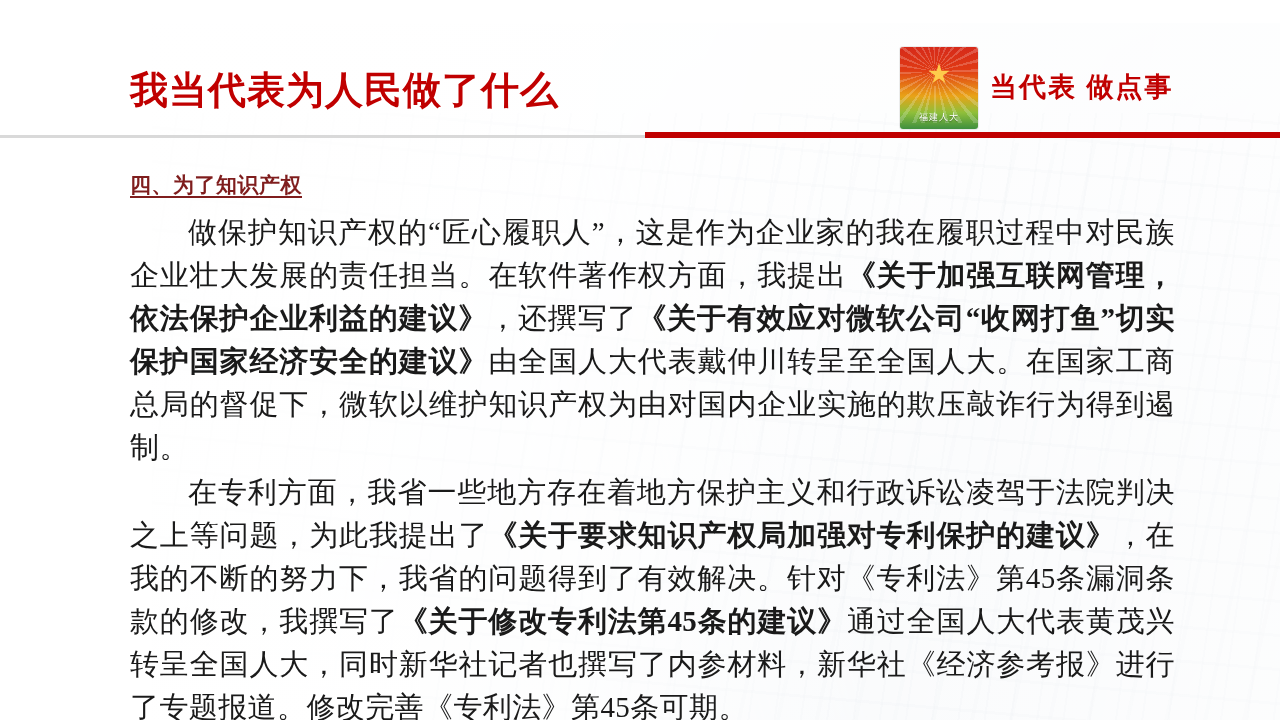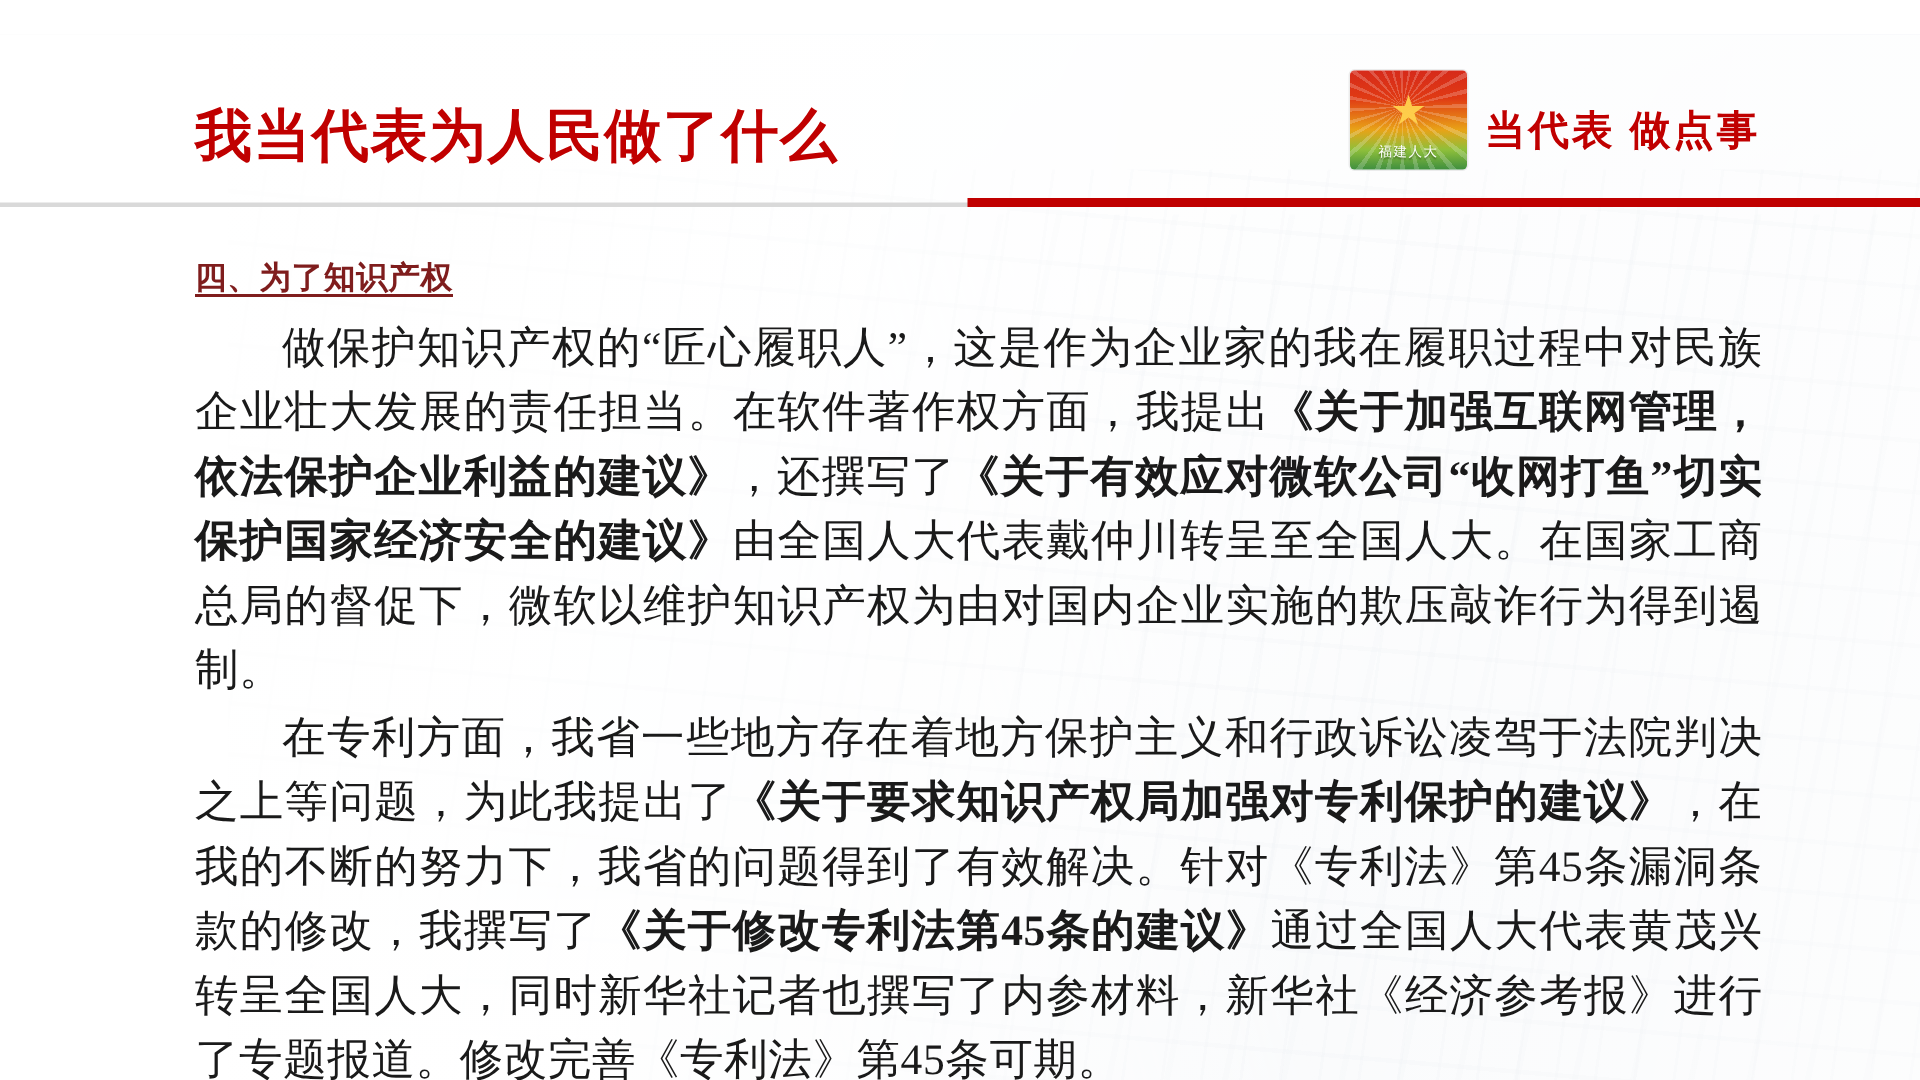--- a/index.html
+++ b/index.html
@@ -114,21 +114,21 @@
     top: 109px;
     width: 635px;
     height: 6px;
     background: #c00000;
   }
   .emblem {
     position: absolute;
     left: 900px;
     top: 24px;
     width: 78px;
-    height: 66px;
+    height: 82px;
     border-radius: 3px;
     background: linear-gradient(180deg, #d62a1a 0%, #e03a14 28%, #e8a317 60%, #8fbf3a 80%, #3f8f3f 100%);
     overflow: hidden;
     box-shadow: 0 0 0 1px rgba(0,0,0,0.07);
   }
   .emblem .ray {
     position: absolute;
     left: -10px;
     top: -10px;
     width: 100px;

